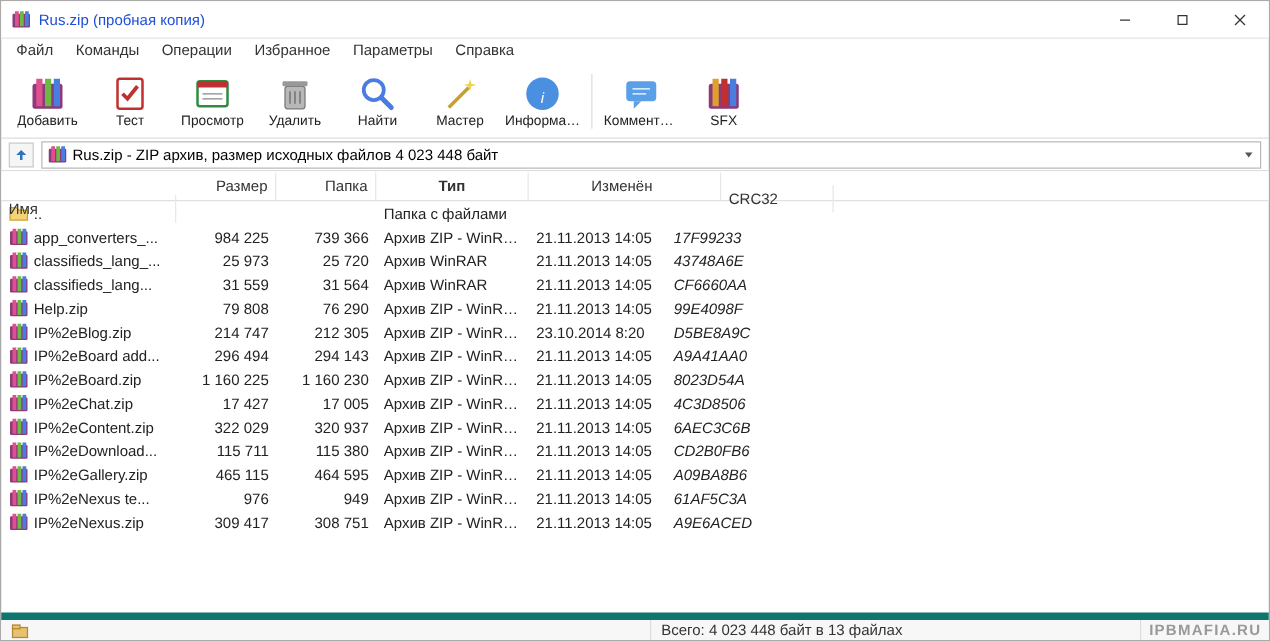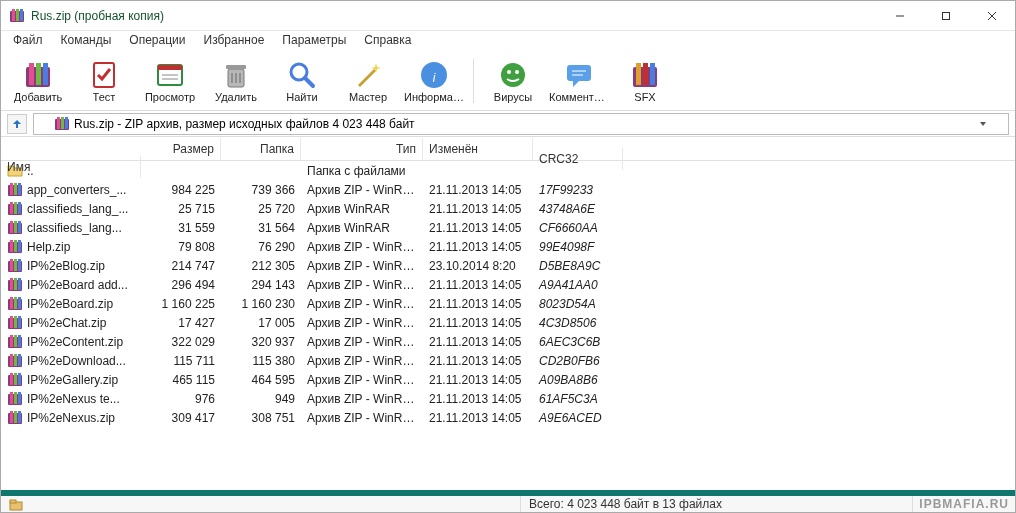--- a/index.html
+++ b/index.html
@@ -1,41 +1,41 @@
 <!DOCTYPE html>
 <html><head>
 <meta charset="utf-8">
 <style>
 * { margin: 0; padding: 0; box-sizing: border-box; font-family: "Segoe UI", Tahoma, sans-serif; font-size: 12px; }
 body { background: #fff; overflow: hidden; }
 .window { width: 1016px; height: 513px; background: #fff; border: 1px solid #aaa; display: flex; flex-direction: column; }
 .titlebar { height: 30px; background: #fff; display: flex; align-items: center; padding: 0 0 0 8px; border-bottom: 1px solid #e5e5e5; }
 .titlebar .app-icon { width: 16px; height: 16px; margin-right: 6px; }
-.titlebar .title { color: #14532d; flex: 1; }
+.titlebar .title { color: #1d4ed8; flex: 1; }
 .win-btns { display: flex; height: 100%; }
 .win-btn { width: 46px; display: flex; align-items: center; justify-content: center; color: #555; }
 .menubar { height: 20px; display: flex; align-items: flex-start; padding: 0 4px; gap: 2px; color: #333; }
 .menubar .menu { padding: 2px 8px; }
 .toolbar { height: 60px; display: flex; align-items: center; padding: 2px 6px; gap: 4px; border-bottom: 1px solid #ddd; }
 .tool { display: flex; flex-direction: column; align-items: center; justify-content: center; width: 62px; height: 56px; padding: 2px; }
 .tool .ic { width: 32px; height: 32px; }
 .tool .lbl { font-size: 11px; color: #222; white-space: nowrap; overflow: hidden; text-overflow: ellipsis; max-width: 60px; }
 .vsep { width: 1px; height: 44px; background: #ddd; margin: 0 4px; }
 .pathbar { height: 26px; display: flex; align-items: center; padding: 2px 6px; border-bottom: 1px solid #ddd; gap: 6px; }
 .up-btn { width: 20px; height: 20px; display: flex; align-items: center; justify-content: center; border: 1px solid #ccc; background: #f5f5f5; }
-.path-field { flex: 1; height: 22px; border: 1px solid #bbb; display: flex; align-items: center; padding: 0 20px; gap: 4px; background: #fff; }
+.path-field { flex: 1; height: 22px; border: 1px solid #bbb; display: flex; align-items: center; padding: 0 4px; gap: 4px; background: #fff; }
 .path-field .drop { margin-left: auto; color: #555; }
 .filelist { flex: 1; overflow: auto; }
 .headers { display: flex; border-bottom: 1px solid #e0e0e0; background: #fff; height: 24px; align-items: center; position: sticky; top: 0; }
 .col { padding: 4px 6px; border-right: 1px solid #e8e8e8; color: #333; white-space: nowrap; overflow: hidden; }
 .col.name { width: 140px; text-align: left; margin-top: 36px; }
 .col.size { width: 80px; text-align: right; }
 .col.packed { width: 80px; text-align: right; }
-.col.type { width: 122px; text-align: right; }
-.col.mod { width: 110px; text-align: left; }
+.col.type { width: 122px; text-align: center; font-weight: bold; }
+.col.mod { width: 110px; text-align: left; margin-left: 44px; }
 .col.crc { width: 90px; text-align: left; margin-top: 20px; }
 .row { display: flex; height: 19px; align-items: center; }
 .row .cell { padding: 1px 6px; white-space: nowrap; overflow: hidden; text-overflow: ellipsis; color: #222; }
 .row .fname { width: 140px; display: flex; align-items: center; gap: 4px; }
 .row .fsize { width: 80px; text-align: right; }
 .row .fpacked { width: 80px; text-align: right; }
 .row .ftype { width: 122px; }
 .row .fmod { width: 110px; }
 .row .fcrc { width: 90px; font-style: italic; }
 .row .ficon { width: 16px; height: 16px; flex-shrink: 0; }
@@ -159,31 +159,20 @@
             <circle cx="16" cy="16" r="13" fill="#4a8fe0"></circle>
             <text x="16" y="23" text-anchor="middle" font-size="20" font-family="Georgia" font-style="italic" fill="#fff">i</text>
           </svg>
         </span>
         <span class="lbl">Информация</span>
       </div>
       <div class="vsep"></div>
       <div class="tool">
         <span class="ic">
           <svg viewBox="0 0 32 32">
-            <circle cx="16" cy="16" r="12" fill="#40a040"></circle>
-            <circle cx="12" cy="13" r="2" fill="#fff"></circle>
-            <circle cx="20" cy="13" r="2" fill="#fff"></circle>
-            <path d="M10 20 Q16 24 22 20" fill="none" stroke="#fff" stroke-width="2"></path>
-          </svg>
-        </span>
-        <span class="lbl">Вирусы</span>
-      </div>
-      <div class="tool">
-        <span class="ic">
-          <svg viewBox="0 0 32 32">
             <rect x="4" y="6" width="24" height="16" rx="3" fill="#5aa0e8"></rect>
             <path d="M10 22 L10 28 L16 22 Z" fill="#5aa0e8"></path>
             <line x1="9" y1="12" x2="23" y2="12" stroke="#fff"></line>
             <line x1="9" y1="16" x2="20" y2="16" stroke="#fff"></line>
           </svg>
         </span>
         <span class="lbl">Комментарий</span>
       </div>
       <div class="tool">
         <span class="ic">
@@ -270,21 +259,21 @@
             <span class="ficon">
               <svg viewBox="0 0 16 16">
                 <rect x="1" y="3" width="14" height="11" rx="1" fill="#8b3a7a"></rect>
                 <rect x="3" y="1" width="3" height="12" fill="#e04f8f"></rect>
                 <rect x="7" y="1" width="3" height="12" fill="#6fb844"></rect>
                 <rect x="11" y="1" width="3" height="12" fill="#4a7de0"></rect>
               </svg>
             </span>
             <span>classifieds_lang_...</span>
           </div>
-          <div class="cell fsize">25 715</div>
+          <div class="cell fsize">25 973</div>
           <div class="cell fpacked">25 720</div>
           <div class="cell ftype">Архив WinRAR</div>
           <div class="cell fmod">21.11.2013 14:05</div>
           <div class="cell fcrc">43748A6E</div>
         </div>
         <div class="row">
           <div class="cell fname">
             <span class="ficon">
               <svg viewBox="0 0 16 16">
                 <rect x="1" y="3" width="14" height="11" rx="1" fill="#8b3a7a"></rect>

